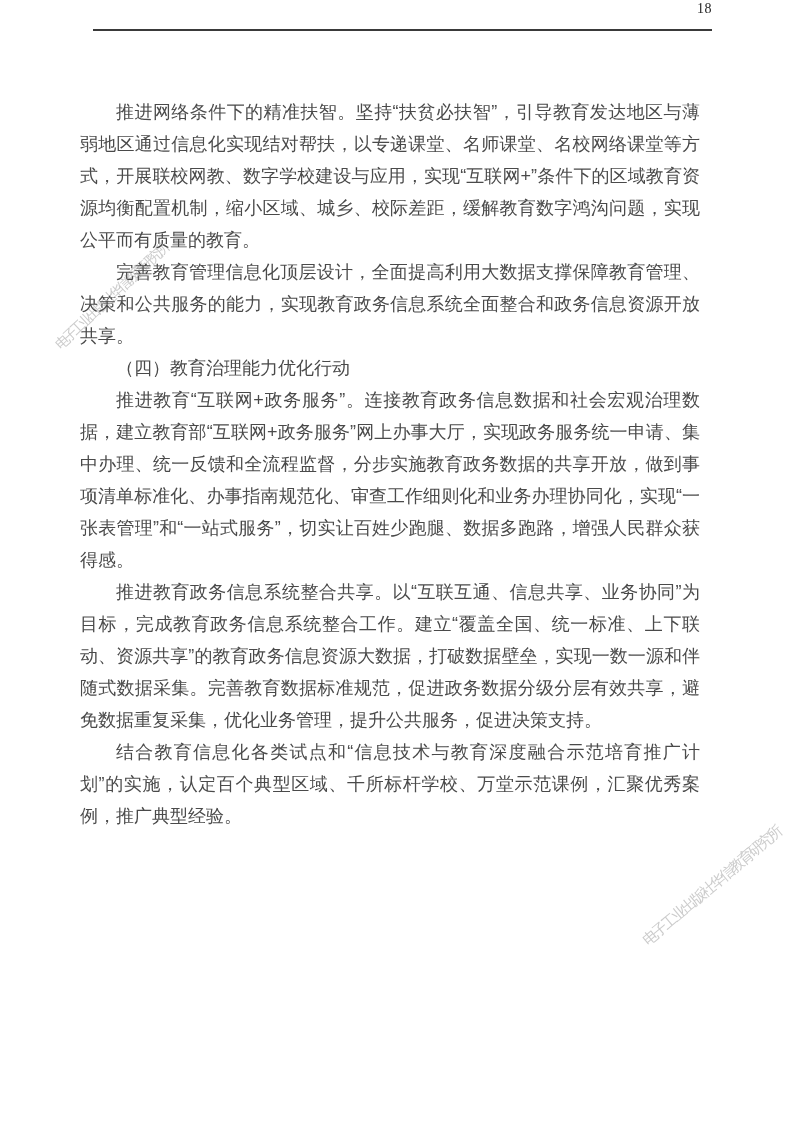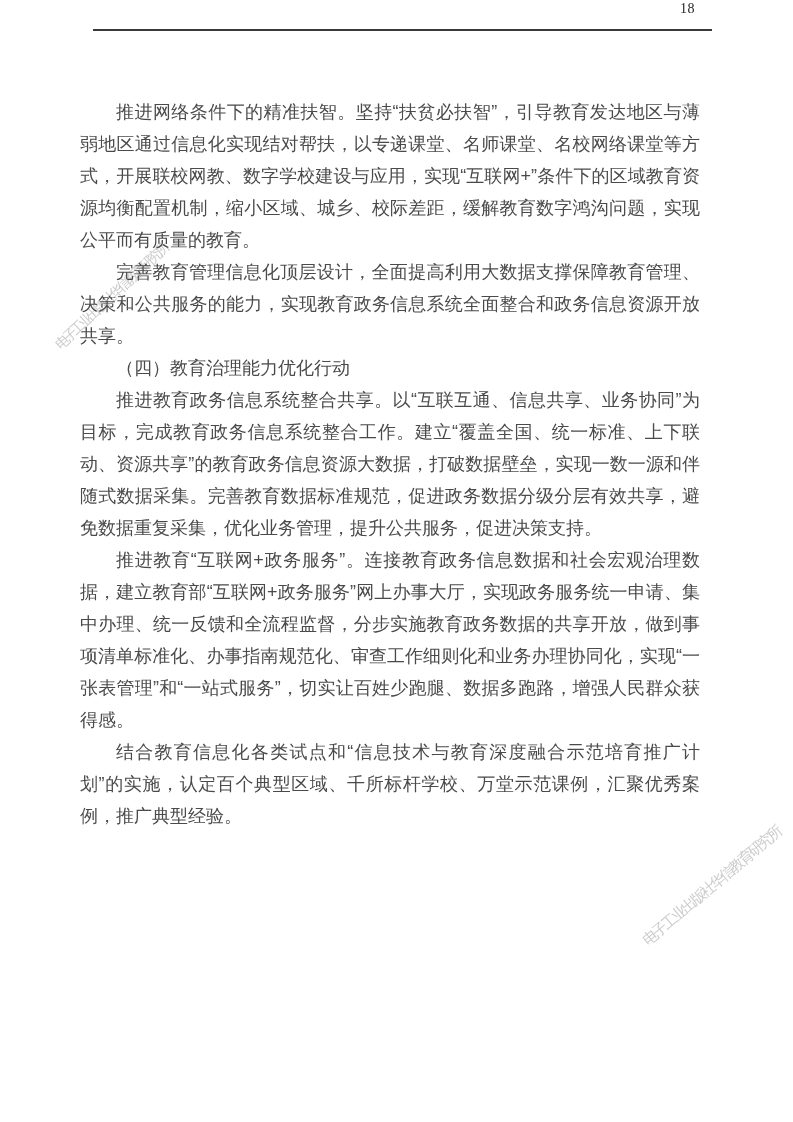--- a/index.html
+++ b/index.html
@@ -10,21 +10,21 @@
     font-family: "Liberation Sans", "DejaVu Sans", sans-serif;
   }
   .page {
     position: relative;
     width: 793px; height: 1122px;
     background: #ffffff;
     overflow: hidden;
   }
   .page-number {
     position: absolute;
-    top: 1px; right: 98px;
+    top: 1px; right: 81px;
     font-family: "Liberation Serif", "DejaVu Serif", serif;
     font-size: 14px;
     color: #1f1f1f;
     letter-spacing: 0.5px;
   }
   .header-rule {
     position: absolute;
     left: 93px; top: 29px;
     width: 619px; height: 2px;
     background: #3a3a3a;
@@ -80,18 +80,18 @@
   <span class="watermark wm-bottom-right">电子工业出版社华信教育研究所</span>
 
   <div class="page-number">18</div>
 
   <div class="header-rule"></div>
 
   <div class="doc-body">
       <p class="para">推进网络条件下的精准扶智。坚持“扶贫必扶智”，引导教育发达地区与薄弱地区通过信息化实现结对帮扶，以专递课堂、名师课堂、名校网络课堂等方式，开展联校网教、数字学校建设与应用，实现“互联网+”条件下的区域教育资源均衡配置机制，缩小区域、城乡、校际差距，缓解教育数字鸿沟问题，实现公平而有质量的教育。</p>
       <p class="para">完善教育管理信息化顶层设计，全面提高利用大数据支撑保障教育管理、决策和公共服务的能力，实现教育政务信息系统全面整合和政务信息资源开放共享。</p>
       <p class="para heading">（四）教育治理能力优化行动</p>
+      <p class="para">推进教育“互联网+政务服务”。连接教育政务信息数据和社会宏观治理数据，建立教育部“互联网+政务服务”网上办事大厅，实现政务服务统一申请、集中办理、统一反馈和全流程监督，分步实施教育政务数据的共享开放，做到事项清单标准化、办事指南规范化、审查工作细则化和业务办理协同化，实现“一张表管理”和“一站式服务”，切实让百姓少跑腿、数据多跑路，增强人民群众获得感。</p>
       <p class="para">推进教育政务信息系统整合共享。以“互联互通、信息共享、业务协同”为目标，完成教育政务信息系统整合工作。建立“覆盖全国、统一标准、上下联动、资源共享”的教育政务信息资源大数据，打破数据壁垒，实现一数一源和伴随式数据采集。完善教育数据标准规范，促进政务数据分级分层有效共享，避免数据重复采集，优化业务管理，提升公共服务，促进决策支持。</p>
-      <p class="para">推进教育“互联网+政务服务”。连接教育政务信息数据和社会宏观治理数据，建立教育部“互联网+政务服务”网上办事大厅，实现政务服务统一申请、集中办理、统一反馈和全流程监督，分步实施教育政务数据的共享开放，做到事项清单标准化、办事指南规范化、审查工作细则化和业务办理协同化，实现“一张表管理”和“一站式服务”，切实让百姓少跑腿、数据多跑路，增强人民群众获得感。</p>
       <p class="para">结合教育信息化各类试点和“信息技术与教育深度融合示范培育推广计划”的实施，认定百个典型区域、千所标杆学校、万堂示范课例，汇聚优秀案例，推广典型经验。</p>
     </div>
 
 </div>
 
 </body></html>

